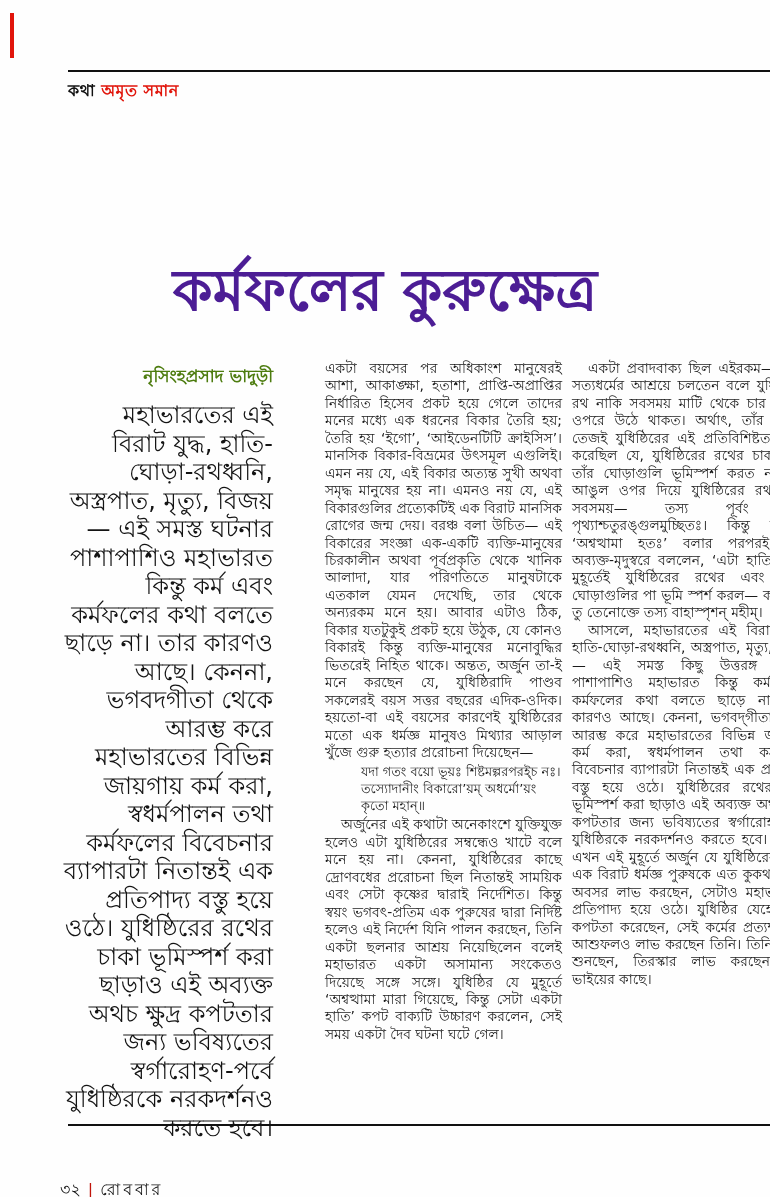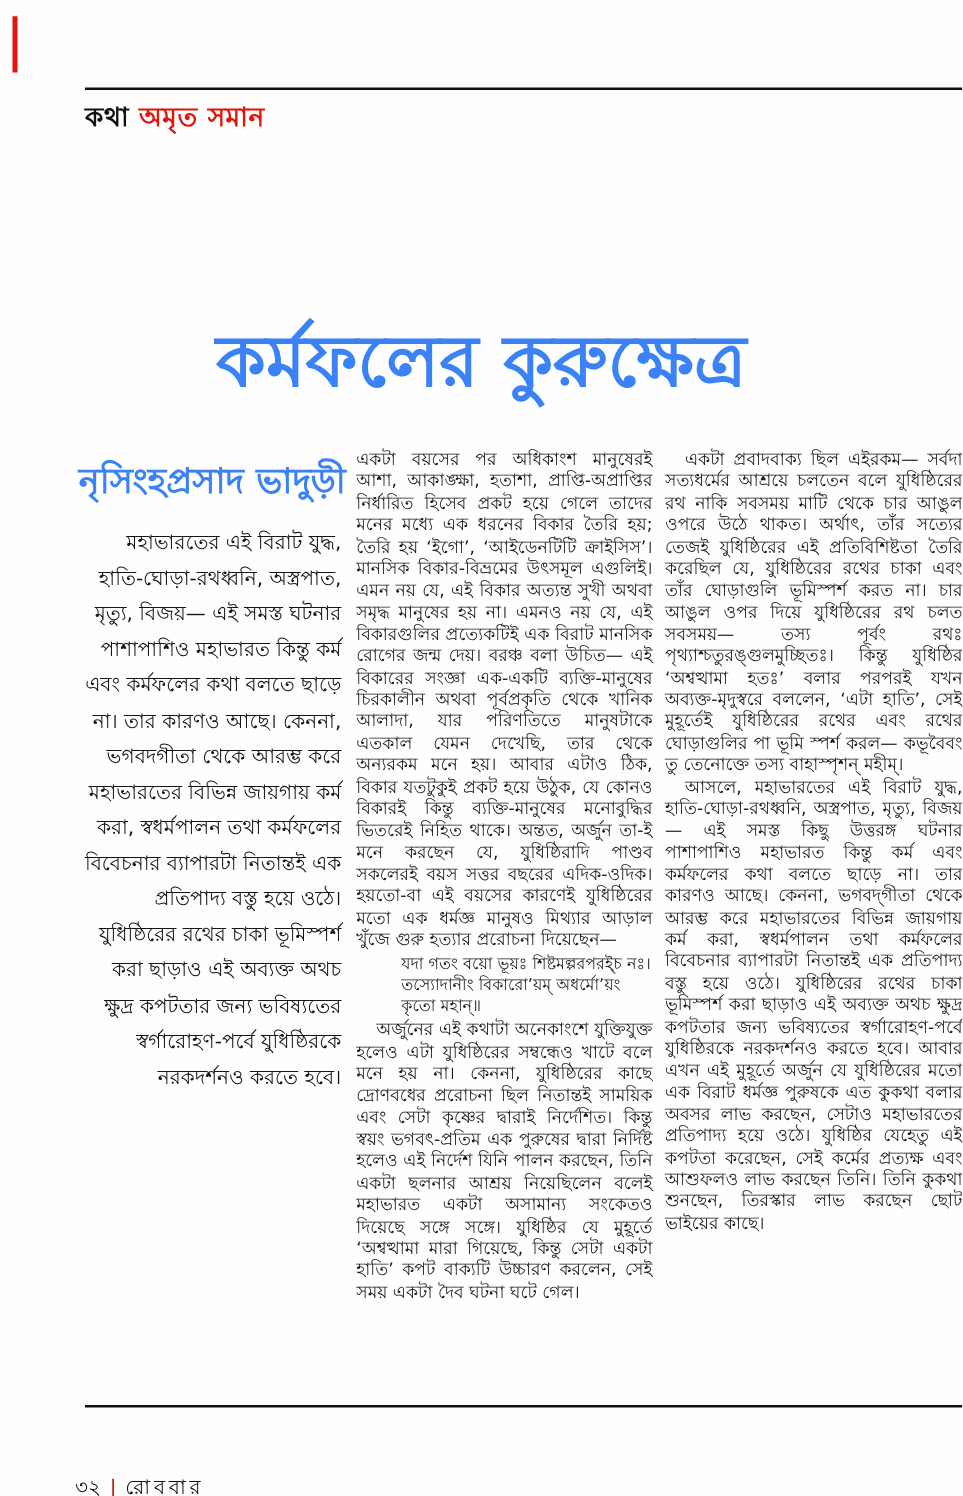--- a/index.html
+++ b/index.html
@@ -30,69 +30,70 @@
     left: 68px;
     right: 0;
     top: 70px;
     height: 2px;
     background: #111111;
   }
   .kicker {
     position: absolute;
     left: 68px;
     top: 78px;
-    font-size: 21px;
+    font-size: 16px;
     font-weight: 600;
     letter-spacing: 0.5px;
     color: #111111;
     white-space: nowrap;
   }
   .kicker .red { color: #e1150b; }
 
   .headline {
     position: absolute;
     left: 0;
     right: 0;
     top: 256px;
     margin: 0;
     text-align: center;
     font-size: 57px;
     line-height: 1.2;
     font-weight: 700;
-    color: #3b82f6;
+    color: #4c1d95;
     font-family: "DejaVu Serif", "DejaVu Sans", serif;
   }
 
   .col { position: absolute; }
 
   .col-intro {
     left: 63px;
     top: 363px;
     width: 210px;
   }
   .author {
-    text-align: left;
-    color: #3b82f6;
+    text-align: right;
+    color: #4d7c0f;
     font-weight: 700;
-    font-size: 28px;
+    font-size: 17px;
     margin-bottom: 10px;
     white-space: nowrap;
   }
   .intro-text {
     text-align: right;
-    font-size: 16px;
+    font-size: 24px;
     line-height: 28.5px;
     color: #141414;
   }
 
   .body-col {
     font-size: 13.8px;
     line-height: 17.45px;
     text-align: justify;
     color: #1a1a1a;
+    margin-left: 40px;
   }
   .col-2 {
     left: 285px;
     top: 360px;
     width: 237px;
   }
   .col-3 {
     left: 532px;
     top: 360px;
     width: 238px;

